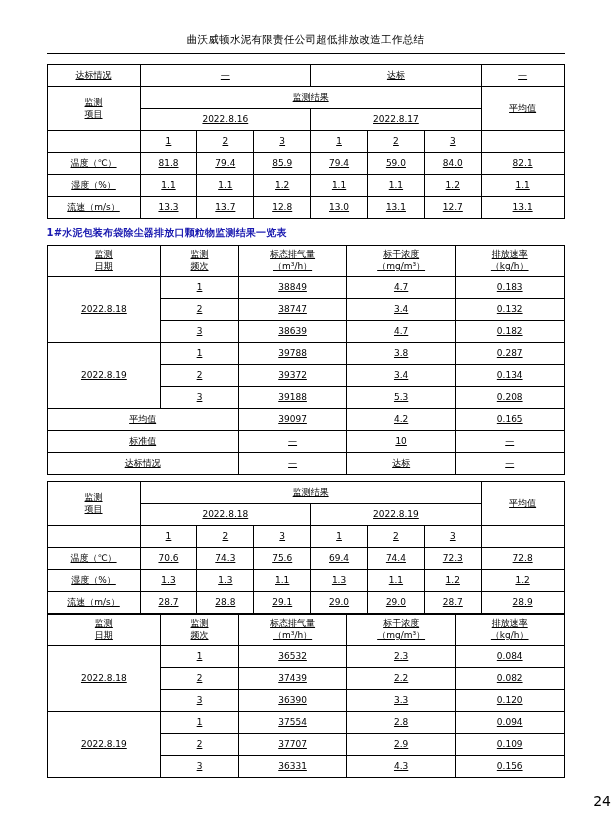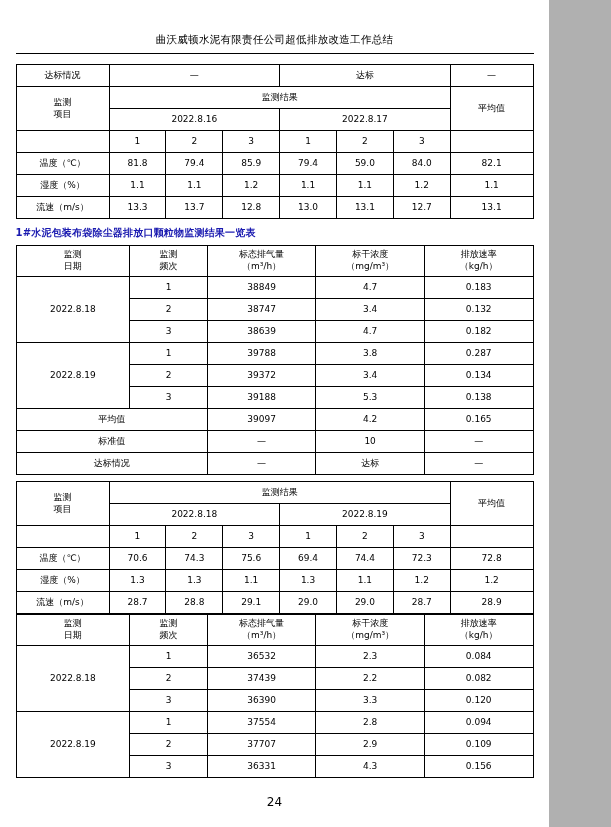--- a/index.html
+++ b/index.html
@@ -4,21 +4,21 @@
 <style>
   html, body {
     margin: 0;
     padding: 0;
     background: #b0b0b0;
   }
   body {
     font-family: "DejaVu Sans", "Liberation Sans", sans-serif;
   }
   .page {
-    width: 549px;
+    width: 611px;
     height: 827px;
     background: #ffffff;
     position: relative;
     box-sizing: border-box;
     padding: 0;
     overflow: hidden;
   }
   .doc-header {
     text-align: center;
     font-size: 10.5px;
@@ -33,20 +33,21 @@
   }
   .content {
     width: 518px;
     margin: 0 auto;
     padding-top: 10px;
   }
   table.t {
     border-collapse: collapse;
     width: 100%;
     table-layout: fixed;
+    text-decoration: underline;
   }
   table.t td {
     border: 1px solid #000;
     font-size: 9px;
     text-align: center;
     vertical-align: middle;
     color: #000;
     padding: 0;
     height: 21px;
     line-height: 1.25;
@@ -60,22 +61,22 @@
     color: #1a1ab0;
     margin: 7px 0 5px 0;
     letter-spacing: 0.2px;
   }
   .spacer6 { height: 6px; }
   .pagenum {
     position: absolute;
     bottom: 18px;
     left: 0;
     right: 0;
-    text-align: center;
-    font-size: 12px;
+    text-align: right;
+    font-size: 14px;
     color: #000;
   }
   .two-line {
     display: block;
     line-height: 1.3;
   }
 </style>
 </head>
 <body>
 
@@ -223,21 +224,21 @@
         <tr>
           <td>2</td>
           <td>39372</td>
           <td>3.4</td>
           <td>0.134</td>
         </tr>
         <tr>
           <td>3</td>
           <td>39188</td>
           <td>5.3</td>
-          <td>0.138</td>
+          <td>0.208</td>
         </tr>
 
         <tr>
           <td colspan="2">平均值</td>
           <td>39097</td>
           <td>4.2</td>
           <td>0.165</td>
         </tr>
         <tr>
           <td colspan="2">标准值</td>

